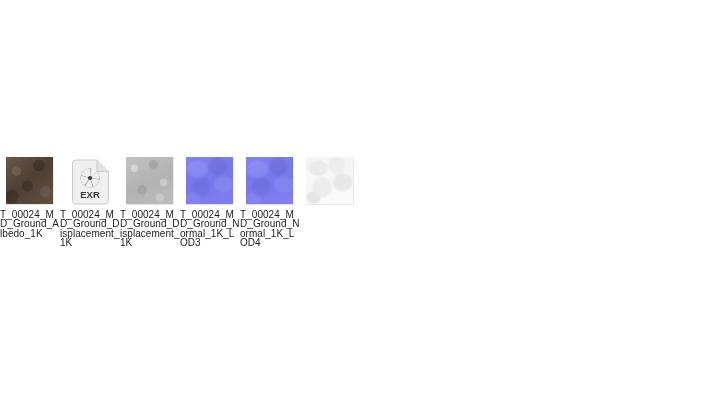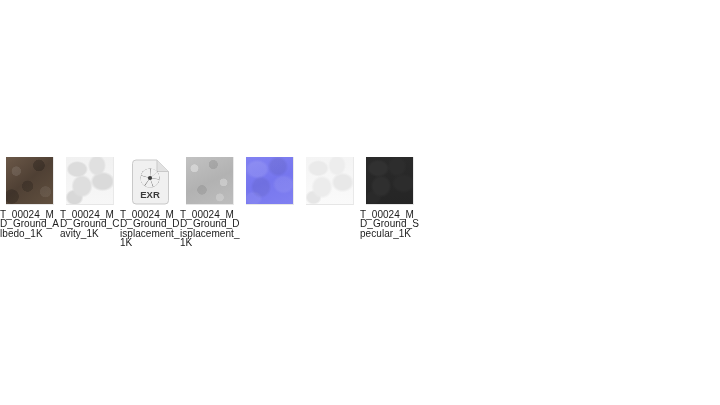--- a/index.html
+++ b/index.html
@@ -186,26 +186,20 @@
 </style>
 </head>
 <body>
 
 <div id="file-grid">
     <div class="file-item">
       <div class="thumb-box">
         <div class="thumb-img tex-albedo"></div>
       </div>
       <div class="file-label">T_00024_MD_Ground_Albedo_1K</div>
-    </div>
-    <div class="file-item">
-      <div class="thumb-box">
-        <div class="thumb-img tex-cavity"></div>
-      </div>
-      <div class="file-label">T_00024_MD_Ground_Cavity_1K</div>
     </div>
     <div class="file-item">
       <div class="exr-icon-wrap">
         <svg width="40" height="46" viewBox="0 0 40 46" aria-hidden="true">
           <path d="M2.5 4.5 A3.5 3.5 0 0 1 6 1 L27 1 L38.5 12.5 L38.5 41.5 A3.5 3.5 0 0 1 35 45 L6 45 A3.5 3.5 0 0 1 2.5 41.5 Z" fill="#f0f0f0" stroke="#c9c9c9" stroke-width="1"></path>
           <path d="M27 1 L27 12.5 L38.5 12.5" fill="#e2e2e2" stroke="#c9c9c9" stroke-width="1" stroke-linejoin="round"></path>
           <g transform="translate(20,19)" fill="#3d3d3d">
             <circle cx="0" cy="0" r="9.6" fill="#3d3d3d"></circle>
             <g fill="#f0f0f0">
               <path d="M0 0 L7.6 -5.9 A9.6 9.6 0 0 0 0.6 -9.5 Z"></path>
@@ -225,25 +219,26 @@
     <div class="file-item">
       <div class="thumb-box">
         <div class="thumb-img tex-displace-gray"></div>
       </div>
       <div class="file-label">T_00024_MD_Ground_Displacement_1K</div>
     </div>
     <div class="file-item">
       <div class="thumb-box">
         <div class="thumb-img tex-normal"></div>
       </div>
+      <div class="file-label">T_00024_MD_Ground_Normal_1K_LOD3</div>
+    </div>
+    <div class="file-item">
+      <div class="thumb-box">
+        <div class="thumb-img tex-normal"></div>
+      </div>
+      <div class="file-label">T_00024_MD_Ground_Normal_1K_LOD4</div>
     </div>
     <div class="file-item">
       <div class="thumb-box">
         <div class="thumb-img tex-roughness"></div>
       </div>
     </div>
-    <div class="file-item">
-      <div class="thumb-box">
-        <div class="thumb-img tex-specular"></div>
-      </div>
-      <div class="file-label">T_00024_MD_Ground_Specular_1K</div>
-    </div>
   </div>
 
 </body></html>

